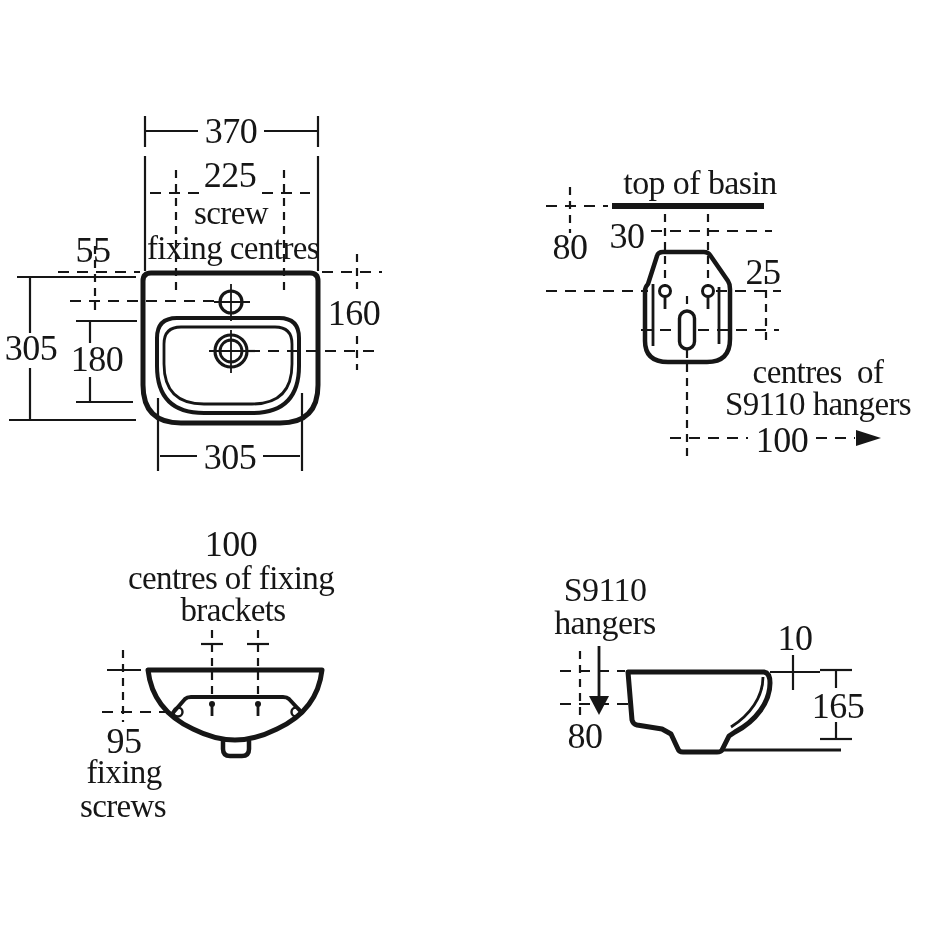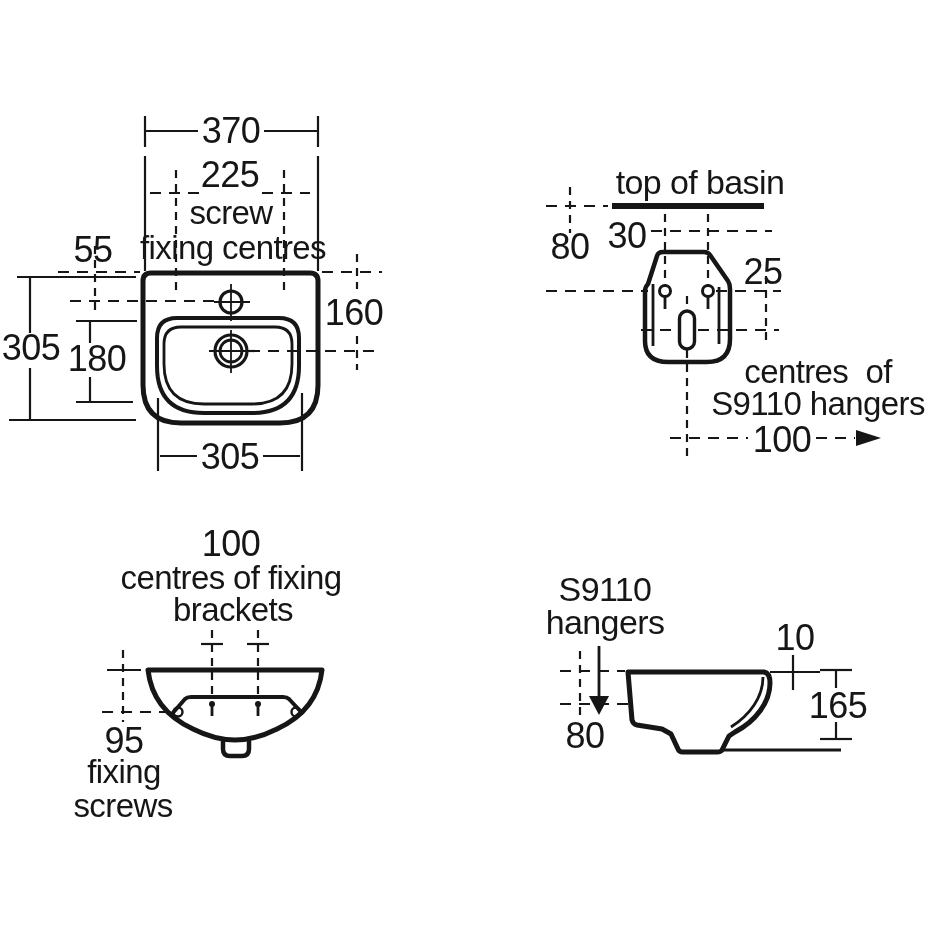--- a/index.html
+++ b/index.html
@@ -1,17 +1,17 @@
 <!DOCTYPE html>
 <html><head>
 <meta charset="utf-8">
 <style>
   html,body{margin:0;padding:0;background:#fff;}
   .canvas{position:relative;width:940px;height:940px;background:#ffffff;overflow:hidden;
-          font-family:Liberation Sans, sans-serif;}
+          font-family:Liberation Serif, serif;}
   svg{position:absolute;left:0;top:0;}
   text{fill:#161616;}
   .num{font-size:36px;letter-spacing:-0.5px;}
   .word{font-size:33px;letter-spacing:-0.6px;}
   .word34{font-size:34px;letter-spacing:-0.6px;}
   .mid{text-anchor:middle;}
   .thick{stroke:#161616;stroke-width:5;fill:none;stroke-linejoin:round;stroke-linecap:round;}
   .thick45{stroke:#161616;stroke-width:4.5;fill:none;stroke-linejoin:round;stroke-linecap:round;}
   .med{stroke:#161616;stroke-width:4;fill:none;stroke-linejoin:round;}
   .thin{stroke:#161616;stroke-width:2.8;fill:none;stroke-linejoin:round;}

